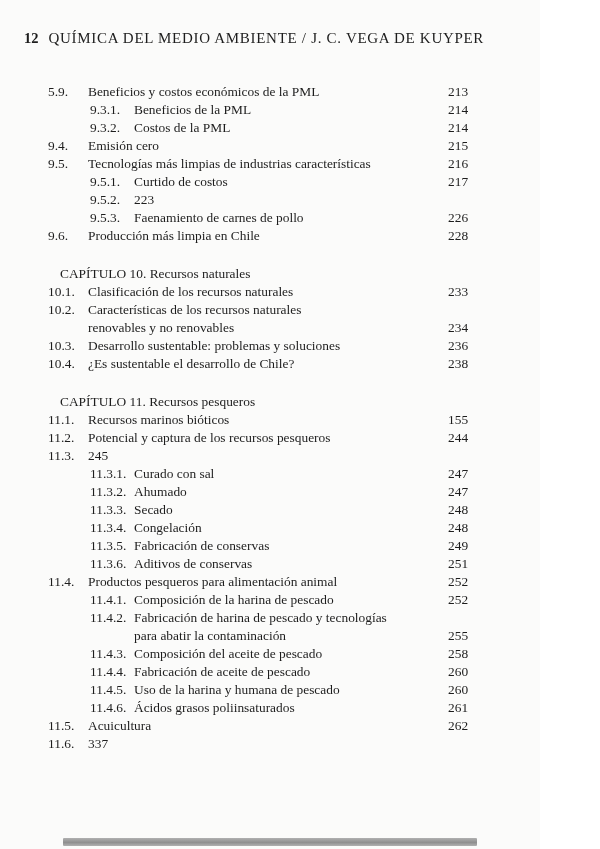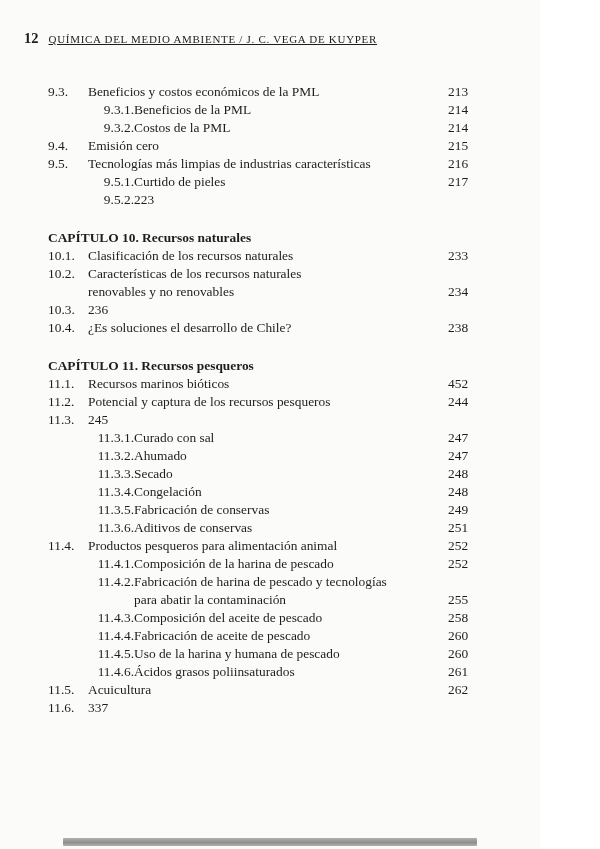--- a/index.html
+++ b/index.html
@@ -20,44 +20,44 @@
     display: flex;
     align-items: baseline;
     gap: 10px;
     white-space: nowrap;
   }
   .header .page-num {
     font-weight: bold;
     font-size: 14.5px;
   }
   .header .running {
-    font-size: 11px;
+    font-size: 15px;
     letter-spacing: 0.7px;
-    text-decoration: underline;
   }
   .toc {
     position: absolute;
     top: 83px;
     left: 48px;
     right: 58px;
   }
   .row {
     display: flex;
     align-items: baseline;
     font-size: 13.4px;
     line-height: 18px;
   }
   .row .num  { flex: 0 0 40px; }
   .row.l2    { padding-left: 42px; }
-  .row.l2 .num { flex: 0 0 44px; text-align: right; }
+  .row.l2 .num { flex: 0 0 44px; }
   .row .txt  { flex: 1 1 auto; padding-right: 6px; }
   .row .pg   { flex: 0 0 34px; text-align: left; }
   .row.chapter {
-    font-weight: bold;
+    font-weight: normal;
     margin-top: 20px;
+    margin-left: 12px;
   }
   .scan-bar {
     position: absolute;
     left: 63px;
     right: 63px;
     bottom: 3px;
     height: 8px;
     border-radius: 1px;
     background: linear-gradient(180deg,
       var(--scan_bar_light, #b3b3b3) 0%,
@@ -70,21 +70,21 @@
 
 <div class="sheet">
 
   <div class="header">
     <span class="page-num">12</span>
     <span class="running">QUÍMICA DEL MEDIO AMBIENTE / J. C. VEGA DE KUYPER</span>
   </div>
 
   <div class="toc">
       <div class="row l1">
-        <span class="num">9.3.</span>
+        <span class="num">5.9.</span>
         <span class="txt">Beneficios y costos económicos de la PML</span>
         <span class="pg">213</span>
       </div>
       <div class="row l2">
         <span class="num">9.3.1.</span>
         <span class="txt">Beneficios de la PML</span>
         <span class="pg">214</span>
       </div>
       <div class="row l2">
         <span class="num">9.3.2.</span>
@@ -96,26 +96,36 @@
         <span class="txt">Emisión cero</span>
         <span class="pg">215</span>
       </div>
       <div class="row l1">
         <span class="num">9.5.</span>
         <span class="txt">Tecnologías más limpias de industrias características</span>
         <span class="pg">216</span>
       </div>
       <div class="row l2">
         <span class="num">9.5.1.</span>
-        <span class="txt">Curtido de pieles</span>
+        <span class="txt">Curtido de costos</span>
         <span class="pg">217</span>
       </div>
       <div class="row l2">
         <span class="num">9.5.2.</span>
         <span class="pg">223</span>
+      </div>
+      <div class="row l2">
+        <span class="num">9.5.3.</span>
+        <span class="txt">Faenamiento de carnes de pollo</span>
+        <span class="pg">226</span>
+      </div>
+      <div class="row l1">
+        <span class="num">9.6.</span>
+        <span class="txt">Producción más limpia en Chile</span>
+        <span class="pg">228</span>
       </div>
       <div class="row chapter">
         <span class="txt">CAPÍTULO 10. Recursos naturales</span>
       </div>
       <div class="row l1">
         <span class="num">10.1.</span>
         <span class="txt">Clasificación de los recursos naturales</span>
         <span class="pg">233</span>
       </div>
       <div class="row l1">
@@ -123,34 +133,35 @@
         <span class="txt">Características de los recursos naturales</span>
         <span class="pg"></span>
       </div>
       <div class="row l1 cont">
         <span class="num"></span>
         <span class="txt">renovables y no renovables</span>
         <span class="pg">234</span>
       </div>
       <div class="row l1">
         <span class="num">10.3.</span>
+        <span class="txt">Desarrollo sustentable: problemas y soluciones</span>
         <span class="pg">236</span>
       </div>
       <div class="row l1">
         <span class="num">10.4.</span>
-        <span class="txt">¿Es soluciones el desarrollo de Chile?</span>
+        <span class="txt">¿Es sustentable el desarrollo de Chile?</span>
         <span class="pg">238</span>
       </div>
       <div class="row chapter">
         <span class="txt">CAPÍTULO 11. Recursos pesqueros</span>
       </div>
       <div class="row l1">
         <span class="num">11.1.</span>
         <span class="txt">Recursos marinos bióticos</span>
-        <span class="pg">452</span>
+        <span class="pg">155</span>
       </div>
       <div class="row l1">
         <span class="num">11.2.</span>
         <span class="txt">Potencial y captura de los recursos pesqueros</span>
         <span class="pg">244</span>
       </div>
       <div class="row l1">
         <span class="num">11.3.</span>
         <span class="pg">245</span>
       </div>

